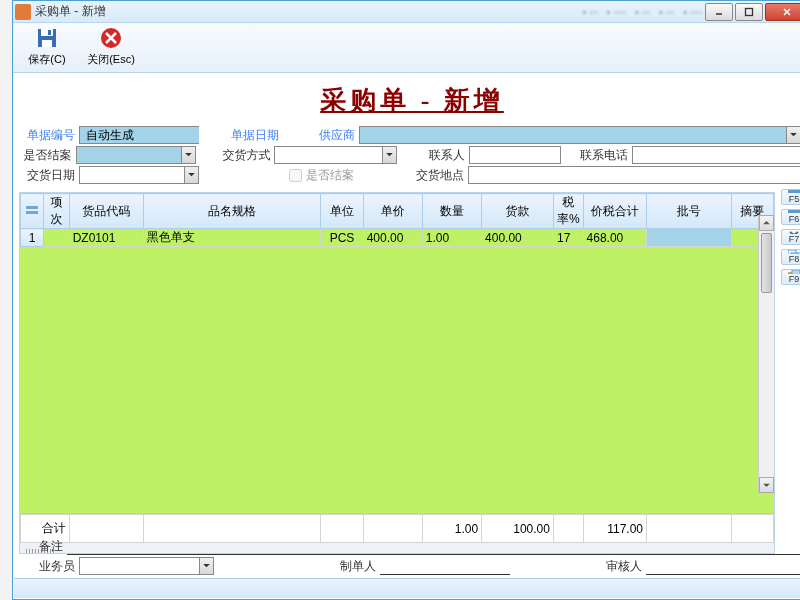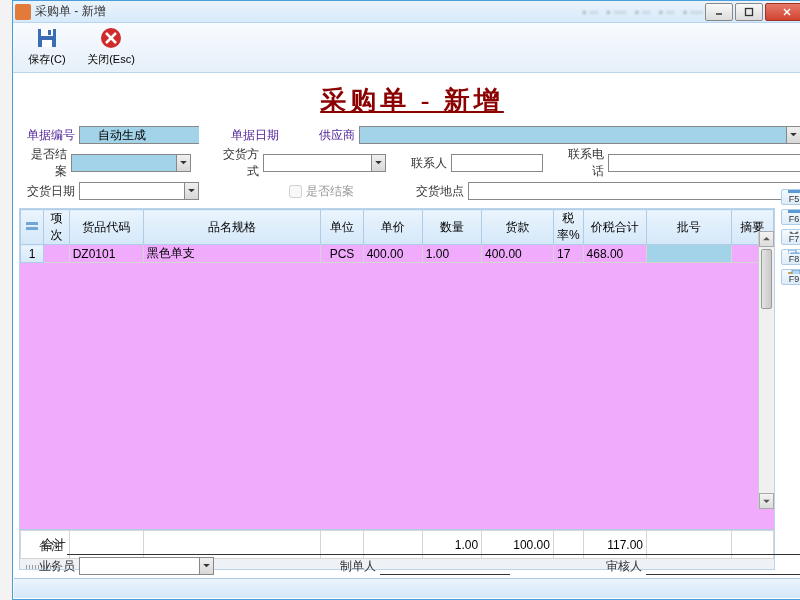--- a/index.html
+++ b/index.html
@@ -14,31 +14,31 @@
 .winbtn.close { width:44px; background:linear-gradient(#e67a6c,#d14330); border-color:#a03020; color:#fff; }
 .winbtn svg { width:10px; height:10px; }
 .toolbar { height:50px; background:linear-gradient(#f8fbfe,#e6f0f9); border-bottom:1px solid #bcd4ea; display:flex; padding:2px 4px; gap:4px; }
 .tbtn { width:60px; display:flex; flex-direction:column; align-items:center; justify-content:flex-start; gap:2px; border:1px solid transparent; cursor:pointer; }
 .tbtn .bi { width:24px; height:24px; display:flex; align-items:center; justify-content:center; }
 .tbtn .lbl { font-size:11px; }
 .doc-title { text-align:center; font-size:26px; font-family:"KaiTi","STKaiti",serif; color:#8b0000; font-weight:bold; text-decoration:underline; margin:10px 0 8px; letter-spacing:4px; }
 .form { padding:0 10px 4px; }
 .form-row { display:flex; align-items:center; margin-bottom:2px; }
 .flabel { width:56px; text-align:right; color:#333; padding-right:4px; font-size:12px; }
-.flabel.red { color:#4c1d95; }
-.finput { height:18px; border:1px solid #888; background:#fff; padding:0 18px; font-size:12px; }
+.flabel.red { color:#3b82f6; }
+.finput { height:18px; border:1px solid #888; background:#fff; padding:0 6px; font-size:12px; }
 .finput.hl { background:#a3d3e8; }
 .combo { display:flex; }
 .combo .finput { border-right:none; }
 .combo .dd { width:15px; height:18px; border:1px solid #888; background:linear-gradient(#f0f0f0,#d8d8d8); display:flex; align-items:center; justify-content:center; cursor:pointer; }
 .combo .dd svg { width:7px; height:4px; }
 .chk { display:flex; align-items:center; gap:4px; color:#999; margin-left:4px; }
 .chk input { width:13px; height:13px; }
 .grid-area { margin:2px 6px 0; border:1px solid #bcd4ea; position:relative; }
-.grid-scroll { height:320px; overflow:auto; background:#f0abfc; position:relative; }
+.grid-scroll { height:320px; overflow:auto; background:#bef264; position:relative; }
 .grid { width:100%; border-collapse:collapse; table-layout:fixed; }
 .grid th { background:linear-gradient(#eaf4fd,#d5e8f9); border:1px solid #b0cde8; height:22px; font-weight:normal; font-size:12px; text-align:center; padding:0 2px; overflow:hidden; }
 .grid td { border:1px solid #d5d5d5; height:18px; font-size:12px; padding:0 3px; overflow:hidden; white-space:nowrap; }
 .grid td.r,.grid th.r { text-align:left; }
 .grid td.c,.grid th.c { text-align:center; }
 .grid .rownum { background:linear-gradient(#eaf4fd,#d5e8f9); border-color:#b0cde8; text-align:center; }
 .grid .sel { background:#a3d3e8; }
 .sum-row { border-top:1px solid #b0cde8; height:40px; background:#fff; overflow:hidden; }
 .sum-row table { border-collapse:collapse; width:100%; table-layout:fixed; }
 .sum-row td { border:1px solid #d5d5d5; height:28px; font-size:12px; padding:0 3px; }

